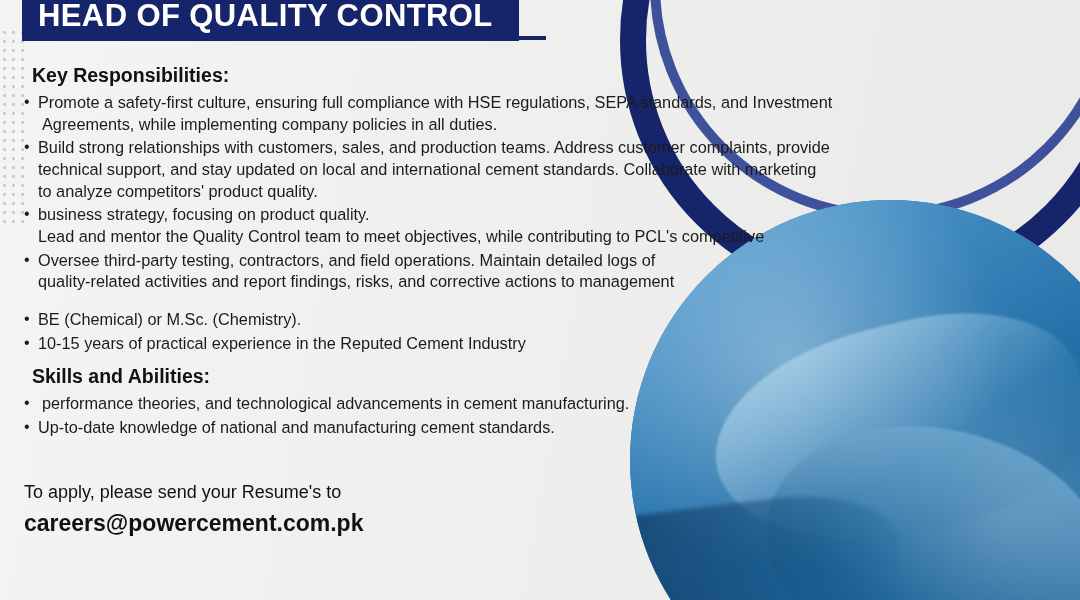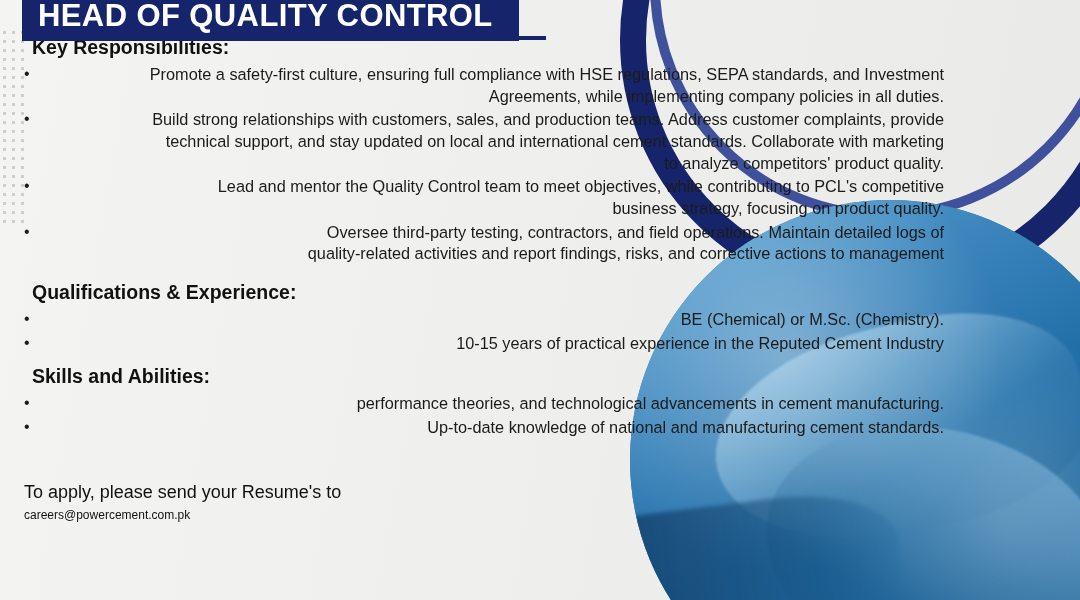--- a/index.html
+++ b/index.html
@@ -133,21 +133,21 @@
     width: 524px;
     height: 4px;
     background: #16256b;
     z-index: 4;
   }
 
   
   .content {
     position: absolute;
     left: 24px;
-    top: 36px;
+    top: 64px;
     width: 920px;
     z-index: 3;
     color: #1a1a1a;
   }
   .section-head {
     font-size: 19.5px;
     font-weight: bold;
     color: #111;
     margin: 0 0 5px 8px;
   }
@@ -159,41 +159,40 @@
     margin: 0 0 0 0;
     padding: 0;
   }
   ul.bullets li {
     position: relative;
     font-size: 16.3px;
     line-height: 1.33;
     padding-left: 14px;
     margin-bottom: 2px;
     color: #1b1b1b;
-    text-align: right;
   }
   ul.bullets li::before {
     content: "•";
     position: absolute;
     left: 0;
     top: -1px;
     font-size: 16px;
   }
   ul.bullets li .ln { display: block; }
   ul.bullets li .ln.i { padding-left: 4px; }
 
   .apply {
     margin-top: 40px;
     font-size: 18px;
     color: #111;
     line-height: 1.45;
   }
   .apply .email {
-    font-weight: normal;
-    font-size: 12px;
+    font-weight: bold;
+    font-size: 23px;
     display: block;
     margin-top: 2px;
   }
 </style>
 </head>
 <body>
 
 <div class="bg-base"></div>
 <div class="dot-grid"></div>
 <div class="swoosh"></div>
@@ -217,32 +216,31 @@
     <li>
       <span class="ln">Promote a safety-first culture, ensuring full compliance with HSE regulations, SEPA standards,  and Investment</span>
       <span class="ln i">Agreements, while implementing company policies in all duties.</span>
     </li>
     <li>
       <span class="ln">Build strong relationships with customers, sales, and production teams.  Address customer complaints, provide</span>
       <span class="ln">technical support, and stay updated on local and international cement standards. Collaborate with marketing</span>
       <span class="ln">to analyze competitors' product quality.</span>
     </li>
     <li>
+      <span class="ln">business strategy, focusing on product quality.</span>
       <span class="ln">Lead and mentor the Quality Control team to meet objectives, while contributing to PCL's competitive</span>
-      <span class="ln">business strategy, focusing on product quality.</span>
     </li>
     <li>
       <span class="ln">Oversee third-party testing, contractors, and field operations. Maintain detailed logs of</span>
       <span class="ln">quality-related activities and report findings, risks, and corrective actions to management</span>
     </li>
   </ul>
 
   <div class="gap-md"></div>
 
-  <div class="section-head">Qualifications &amp; Experience:</div>
   <ul class="bullets">
     <li>
       <span class="ln">BE (Chemical) or M.Sc. (Chemistry).</span>
     </li>
     <li>
       <span class="ln">10-15 years of practical experience in the Reputed Cement Industry</span>
     </li>
   </ul>
 
   <div class="gap-sm"></div>

